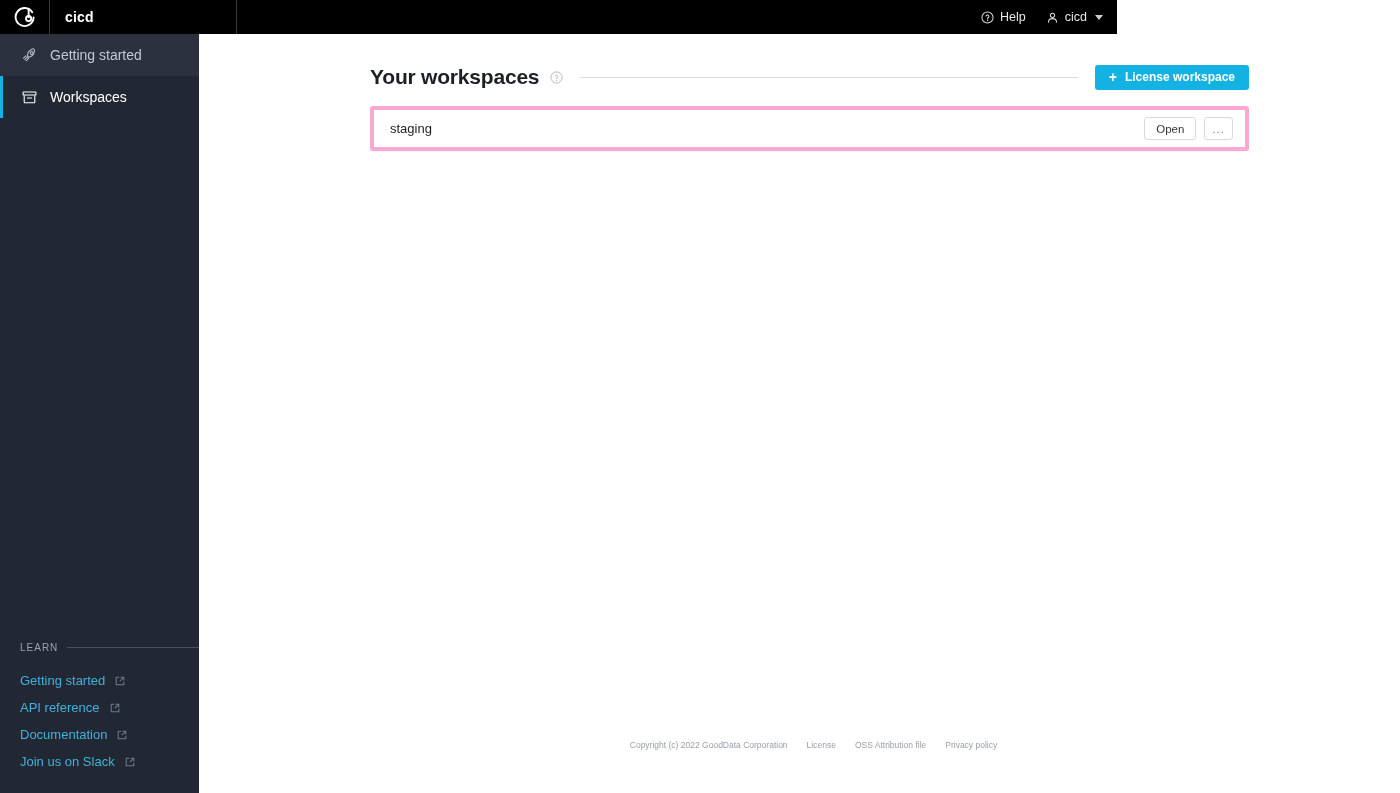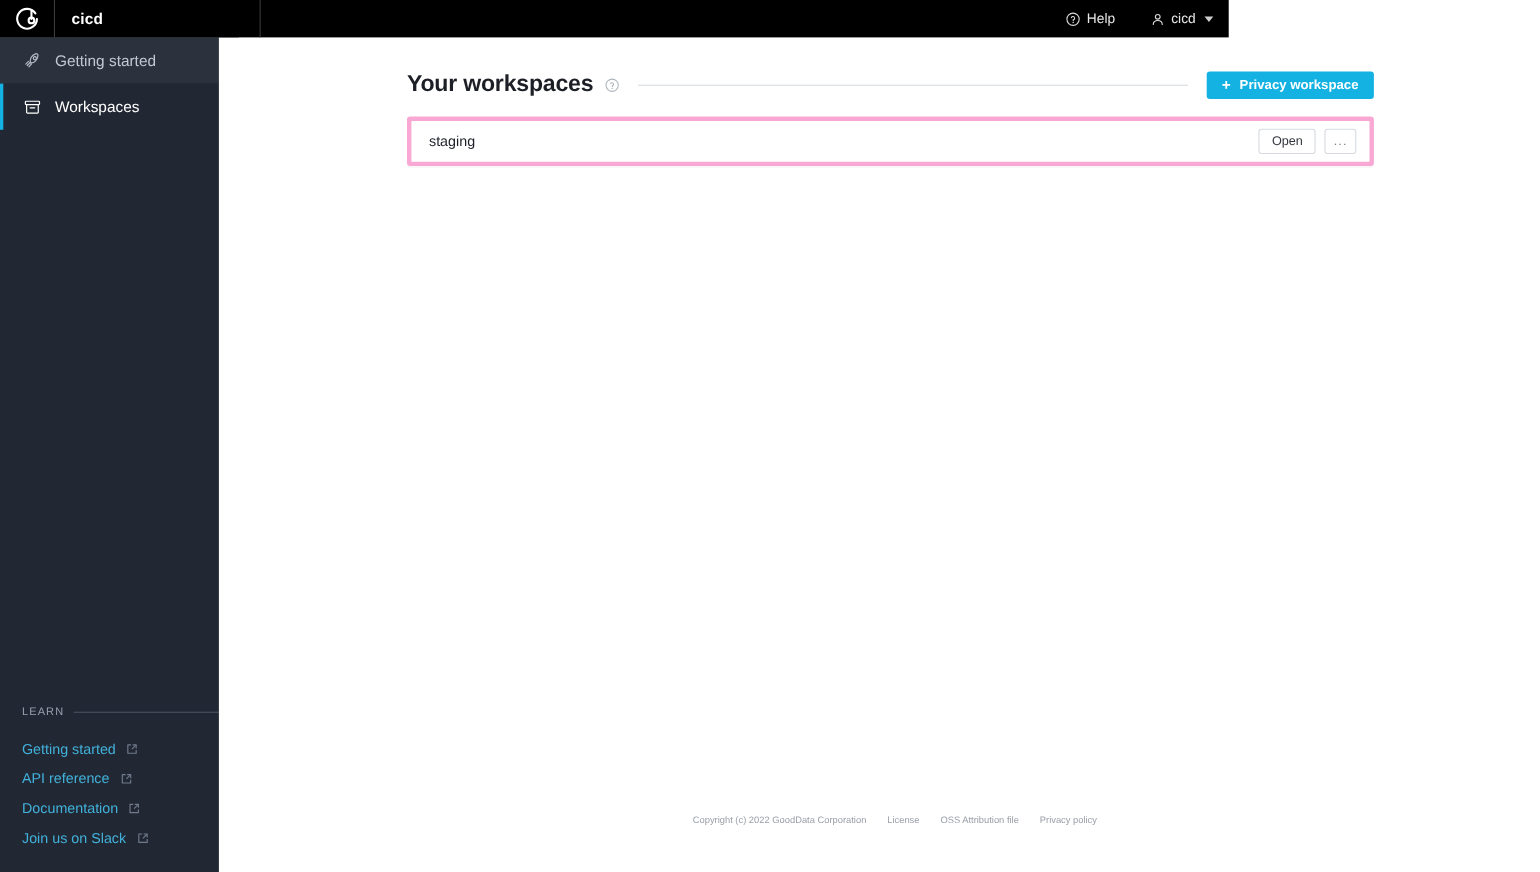--- a/index.html
+++ b/index.html
@@ -37,21 +37,21 @@
     font-size: 14px; font-weight: bold;
     letter-spacing: 0.2px;
     min-width: 187px;
     border-right: 1px solid #3a3a3a;
   }
   .topbar-spacer { flex: 1; }
   .topbar-right {
     display: flex; align-items: center;
     height: 34px;
     padding-right: 14px;
-    gap: 32px;
+    gap: 20px;
   }
   .topbar-btn {
     display: flex; align-items: center; gap: 6px;
     color: #e8e8e8; font-size: 12.5px;
     cursor: pointer; height: 34px;
   }
   .topbar-btn span.lbl { line-height: 1; }
   .chev {
     width: 0; height: 0;
     border-left: 4px solid transparent;
@@ -313,21 +313,21 @@
       <div class="page-head">
         <span class="page-title">Your workspaces</span>
         <svg class="q-ic" viewBox="0 0 14 14">
           <circle cx="7" cy="7" r="6" fill="none" stroke="#aeb4bd" stroke-width="1"></circle>
           <path d="M5.5 5.5a1.5 1.5 0 1 1 1.7 2v0.9" fill="none" stroke="#aeb4bd" stroke-width="1" stroke-linecap="round"></path>
           <circle cx="7.1" cy="10.1" r="0.65" fill="#aeb4bd"></circle>
         </svg>
         <span class="head-rule"></span>
         <button class="create-btn">
           <span class="plus-ic">+</span>
-          <span>Privacy workspace</span>
+          <span>License workspace</span>
         </button>
       </div>
 
       <div class="ws-list">
         <div class="ws-card">
           <span class="ws-name">staging</span>
           <div class="ws-actions">
             <button class="btn-ghost">Open</button>
             <button class="btn-ghost dots">...</button>
           </div>

